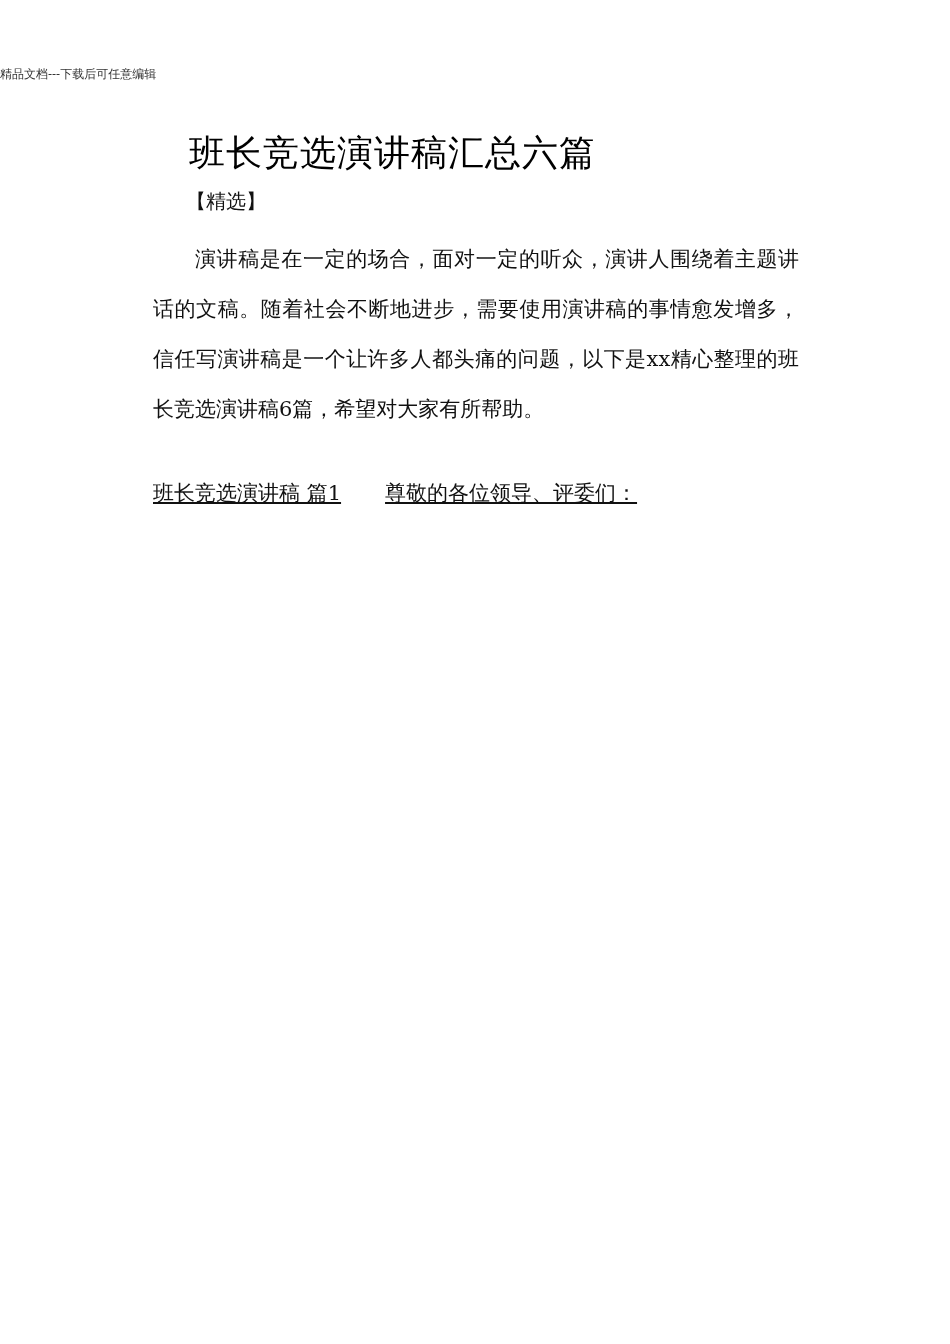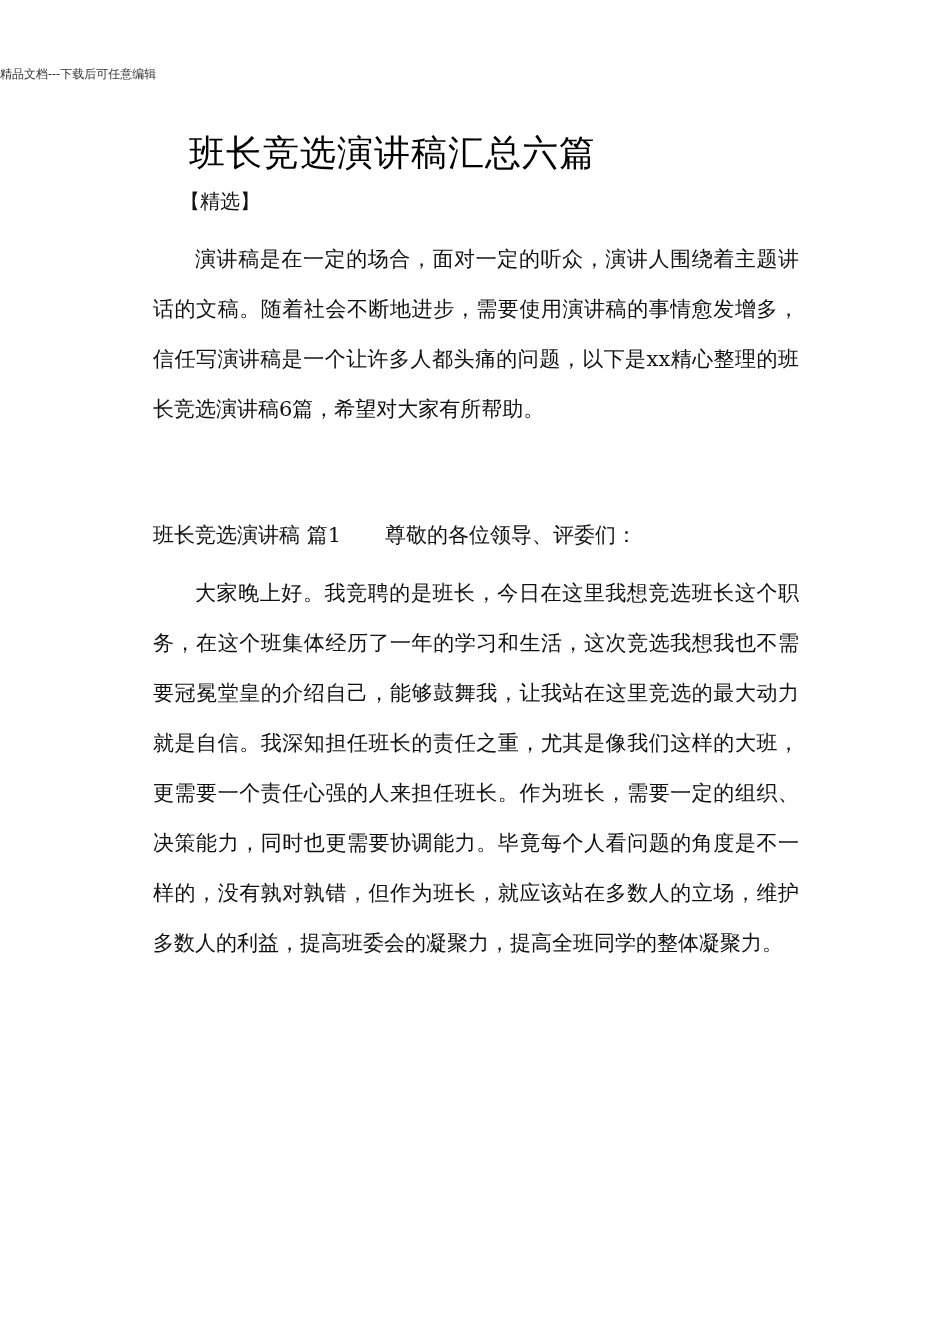--- a/index.html
+++ b/index.html
@@ -34,21 +34,21 @@
       font-family: "DejaVu Sans", "Liberation Sans", sans-serif;
       font-size: 36px;
       line-height: 50px;
       color: #000000;
       font-weight: normal;
       letter-spacing: 1px;
     }
     .tag {
       position: absolute;
       top: 183px;
-      left: 180px;
+      left: 186px;
       font-size: 20px;
       line-height: 36px;
     }
     .content {
       position: absolute;
       left: 145px;
       width: 662px;
       font-size: 21px;
       line-height: 50px;
       text-align: justify;
@@ -57,21 +57,22 @@
     .content p {
       margin: 8px;
     }
     .indent {
       text-indent: 2em;
     }
     .intro {
       top: 226px;
     }
     .section {
-      top: 502px;
+      top: 460px;
+      text-decoration: underline;
     }
     .section-heading {
       white-space: pre;
     }
     .section-heading .gap {
       display: inline-block;
       width: 44px;
     }
   </style>
 </head>
@@ -82,14 +83,13 @@
 <h1 class="doc-title" style="margin:0;">班长竞选演讲稿汇总六篇</h1>
 
 <div class="tag">【精选】</div>
 
 <div class="content intro">
   <p class="indent">演讲稿是在一定的场合，面对一定的听众，演讲人围绕着主题讲话的文稿。随着社会不断地进步，需要使用演讲稿的事情愈发增多，信任写演讲稿是一个让许多人都头痛的问题，以下是xx精心整理的班长竞选演讲稿6篇，希望对大家有所帮助。</p>
 </div>
 
 <div class="content section">
   <p class="section-heading"><span>班长竞选演讲稿 篇1</span><span class="gap"></span><span>尊敬的各位领导、评委们：</span></p>
-  <p class="indent">大家晚上好。我竞聘的是班长，今日在这里我想竞选班长这个职务，在这个班集体经历了一年的学习和生活，这次竞选我想我也不需要冠冕堂皇的介绍自己，能够鼓舞我，让我站在这里竞选的最大动力就是自信。我深知担任班长的责任之重，尤其是像我们这样的大班，更需要一个责任心强的人来担任班长。作为班长，需要一定的组织、决策能力，同时也更需要协调能力。毕竟每个人看问题的角度是不一样的，没有孰对孰错，但作为班长，就应该站在多数人的立场，维护多数人的利益，提高班委会的凝聚力，提高全班同学的整体凝聚力。</p>
 </div>
 
 </body></html>

